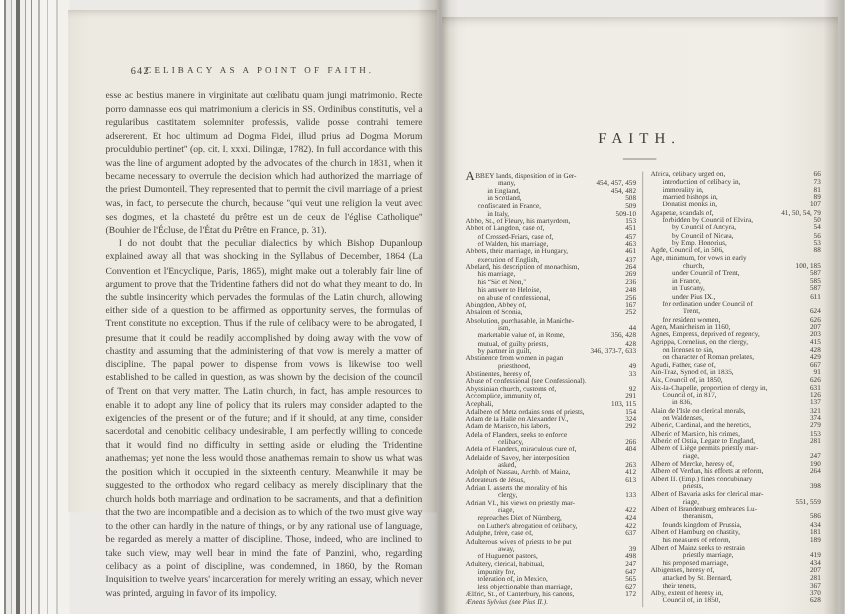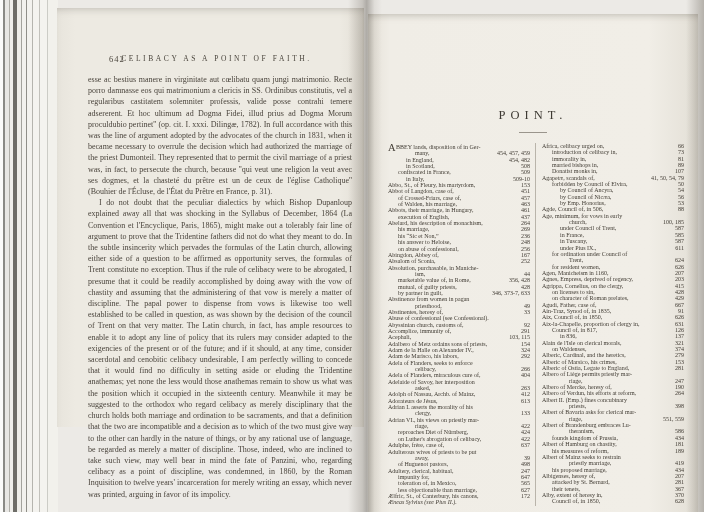--- a/index.html
+++ b/index.html
@@ -78,21 +78,21 @@
       <span class="lp-pagenum">642</span>
       <span class="lp-title">CELIBACY AS A POINT OF FAITH.</span>
     </div>
     <div class="lp-body">
         <p class="body-para">esse ac bestius manere in virginitate aut cœlibatu quam jungi matrimonio. Recte porro damnasse eos qui matrimonium a clericis in SS. Ordinibus constitutis, vel a regularibus castitatem solemniter professis, valide posse contrahi temere adsererent. Et hoc ultimum ad Dogma Fidei, illud prius ad Dogma Morum proculdubio pertinet'' (op. cit. I. xxxi. Dilingæ, 1782). In full accordance with this was the line of argument adopted by the advocates of the church in 1831, when it became necessary to overrule the decision which had authorized the marriage of the priest Dumonteil. They represented that to permit the civil marriage of a priest was, in fact, to persecute the church, because ''qui veut une religion la veut avec ses dogmes, et la chasteté du prêtre est un de ceux de l'église Catholique'' (Bouhier de l'Écluse, de l'État du Prêtre en France, p. 31).</p>
         <p class="body-para">I do not doubt that the peculiar dialectics by which Bishop Dupanloup explained away all that was shocking in the Syllabus of December, 1864 (La Convention et l'Encyclique, Paris, 1865), might make out a tolerably fair line of argument to prove that the Tridentine fathers did not do what they meant to do. In the subtle insincerity which pervades the formulas of the Latin church, allowing either side of a question to be affirmed as opportunity serves, the formulas of Trent constitute no exception. Thus if the rule of celibacy were to be abrogated, I presume that it could be readily accomplished by doing away with the vow of chastity and assuming that the administering of that vow is merely a matter of discipline. The papal power to dispense from vows is likewise too well established to be called in question, as was shown by the decision of the council of Trent on that very matter. The Latin church, in fact, has ample resources to enable it to adopt any line of policy that its rulers may consider adapted to the exigencies of the present or of the future; and if it should, at any time, consider sacerdotal and cenobitic celibacy undesirable, I am perfectly willing to concede that it would find no difficulty in setting aside or eluding the Tridentine anathemas; yet none the less would those anathemas remain to show us what was the position which it occupied in the sixteenth century. Meanwhile it may be suggested to the orthodox who regard celibacy as merely disciplinary that the church holds both marriage and ordination to be sacraments, and that a definition that the two are incompatible and a decision as to which of the two must give way to the other can hardly in the nature of things, or by any rational use of language, be regarded as merely a matter of discipline. Those, indeed, who are inclined to take such view, may well bear in mind the fate of Panzini, who, regarding celibacy as a point of discipline, was condemned, in 1860, by the Roman Inquisition to twelve years' incarceration for merely writing an essay, which never was printed, arguing in favor of its impolicy.</p>
       </div>
   </div>
 
   <div class="page page-right">
-    <span class="ix-title">POINT.</span>
+    <span class="ix-title">FAITH.</span>
     <div class="ix-rule"></div>
     <div class="ix-columns">
       <div class="ix-col ix-col-left">
           <div class="ix-line i0">
             <span class="cap">A</span>
             <span class="t">BBEY lands, disposition of in Ger-</span>
             <span class="p"></span>
           </div>
           <div class="ix-line i3">
             <span class="t">many,</span>

